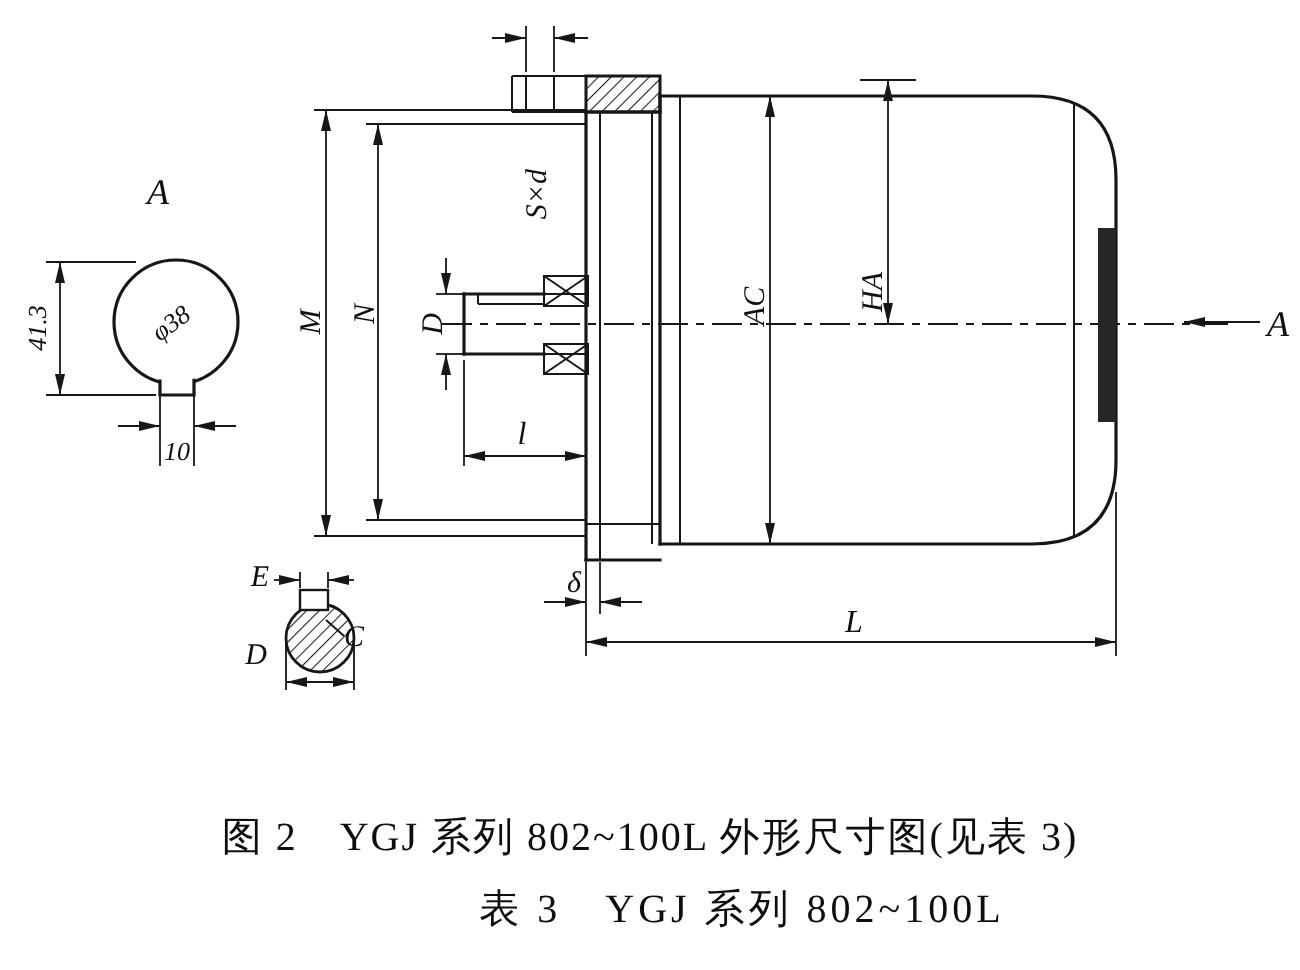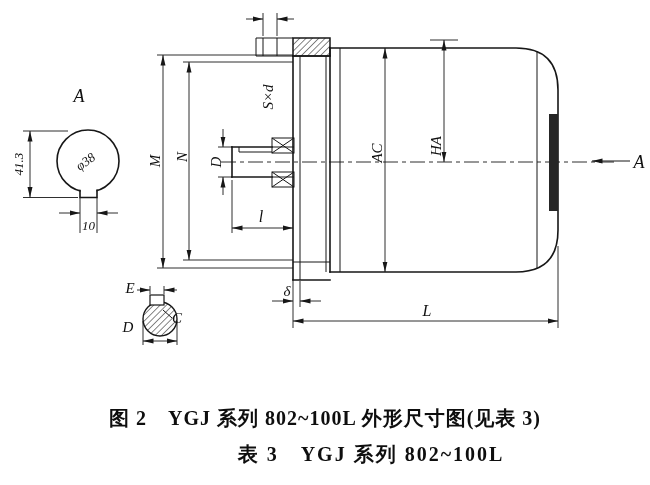--- a/index.html
+++ b/index.html
@@ -9,21 +9,21 @@
   svg{display:block;}
   .obj{stroke:#171717;stroke-width:1.6;fill:none;stroke-linecap:square;}
   .thin{stroke:#171717;stroke-width:1;fill:none;}
   .dim{stroke:#171717;stroke-width:0.9;fill:none;}
   .cl{stroke:#171717;stroke-width:0.9;fill:none;stroke-dasharray:15 4 4 4;}
   text{fill:#101010;font-family:"Liberation Serif",serif;}
   .lbl{font-style:italic;font-size:15px;}
   .num{font-style:italic;font-size:13px;}
   .big{font-style:italic;font-size:18px;}
   .mid{font-style:italic;font-size:16px;}
-  .cap{position:absolute;left:0;width:650px;text-align:center;color:#0e0e0e;font-weight:700;}
+  .cap{position:absolute;left:0;width:650px;text-align:center;color:#0e0e0e;font-weight:400;}
   .cap-fig{top:405px;font-size:20px;letter-spacing:1px;}
   .cap-tbl{top:441px;font-size:20px;letter-spacing:2px;margin-left:46px;}
 </style>
 </head>
 <body>
 
 <div class="page">
 
   <svg width="650" height="400" viewBox="0 0 650 400">
     <defs>

